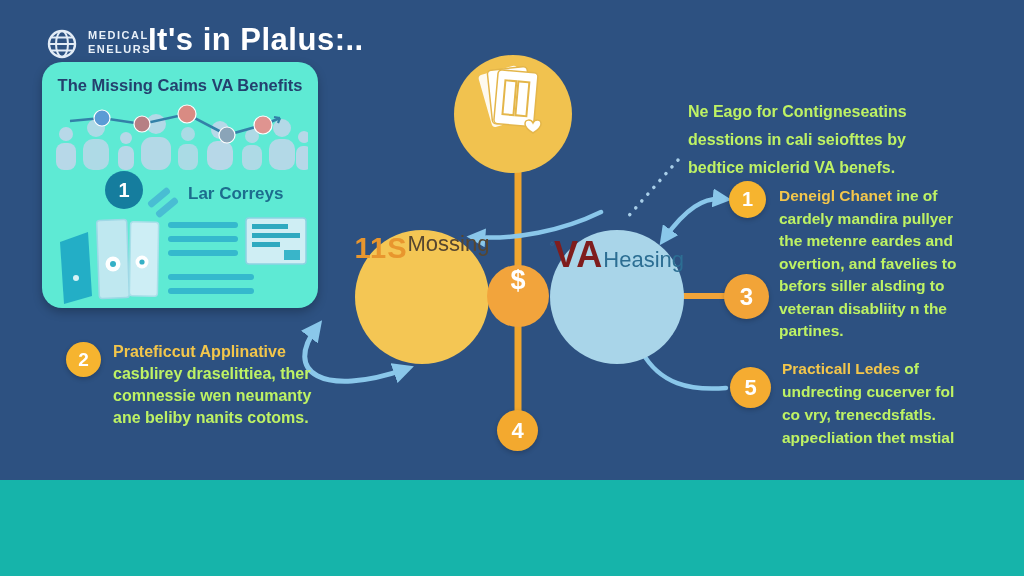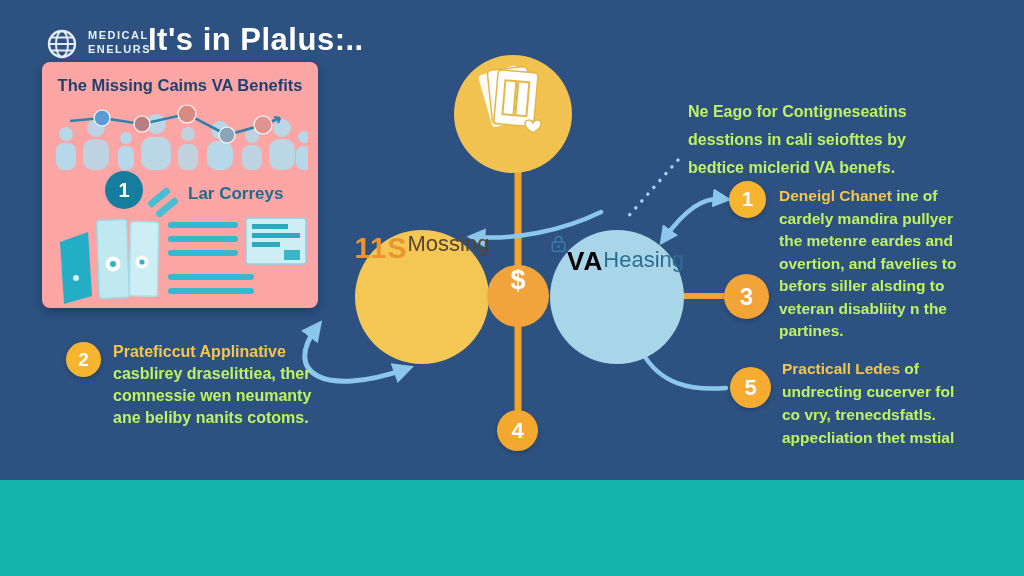--- a/index.html
+++ b/index.html
@@ -6,35 +6,35 @@
   html,body { width:1024px; height:576px; overflow:hidden; }
   body { font-family:"Liberation Sans", sans-serif; }
   #canvas { position:relative; width:1024px; height:576px; background:#2d5181; overflow:hidden; }
   .abs { position:absolute; }
 
   
   .brand-text { left:88px; top:28px; color:#e9f0f8; font-size:11px; font-weight:bold; letter-spacing:1.5px; line-height:14px; }
   .main-title { left:148px; top:22px; color:#ffffff; font-size:31px; font-weight:bold; letter-spacing:.5px; }
 
   
-  .card { left:42px; top:62px; width:276px; height:246px; background:#fca5a5; border-radius:8px; box-shadow:0 4px 10px rgba(0,0,0,.25); }
+  .card { left:42px; top:62px; width:276px; height:246px; background:#5eead4; border-radius:20px; box-shadow:0 4px 10px rgba(0,0,0,.25); }
   .card-title { position:absolute; left:0; top:14px; width:100%; text-align:center; color:#24406e; font-size:16.5px; font-weight:bold; }
   .step-badge { position:absolute; left:63px; top:109px; width:38px; height:38px; border-radius:50%; background:#157d9e; color:#fff; font-size:20px; font-weight:bold; display:flex; align-items:center; justify-content:center; }
   .stripe { position:absolute; width:26px; height:7px; background:#49bdd3; border-radius:3px; transform:rotate(-40deg); }
   .step-label { position:absolute; left:146px; top:122px; color:#1c6d8e; font-size:17px; font-weight:bold; }
 
   
   .circle { border-radius:50%; display:flex; flex-direction:row; align-items:flex-start; justify-content:center; }
   .c-top   { left:454px; top:55px;  width:118px; height:118px; background:#f1c24f; }
   .c-left  { left:355px; top:230px; width:134px; height:134px; background:#f4c654; }
   .c-right { left:550px; top:230px; width:134px; height:134px; background:#a9d5e9; }
   .c-dollar{ left:487px; top:265px; width:62px;  height:62px;  background:#f2a43c; color:#fff; font-size:27px; font-weight:bold; }
   .c-left .val  { color:#e8962e; font-size:29px; font-weight:bold; letter-spacing:1px; margin-top:2px; }
   .c-left .lab  { color:#564630; font-size:22px; margin-top:1px; }
-  .c-right .val { color:#000000; font-size:26px; font-weight:bold; letter-spacing:1px; margin-top:16px; }
+  .c-right .val { color:#7f1d1d; font-size:36px; font-weight:bold; letter-spacing:1px; margin-top:4px; }
   .c-right .lab { color:#2c6e93; font-size:22px; margin-top:17px; }
 
   .num-badge { border-radius:50%; color:#fff; font-weight:bold; display:flex; align-items:center; justify-content:center; box-shadow:0 2px 5px rgba(0,0,0,.2); }
   .b1 { left:729px; top:181px; width:37px; height:37px; background:#f6b42f; font-size:20px; }
   .b2 { left:66px;  top:342px; width:35px; height:35px; background:#f6b42f; font-size:19px; }
   .b3 { left:724px; top:274px; width:45px; height:45px; background:#f2a438; font-size:24px; }
   .b4 { left:497px; top:410px; width:41px; height:41px; background:#f3a92f; font-size:22px; }
   .b5 { left:730px; top:367px; width:41px; height:41px; background:#f5ac31; font-size:22px; }
 
   

